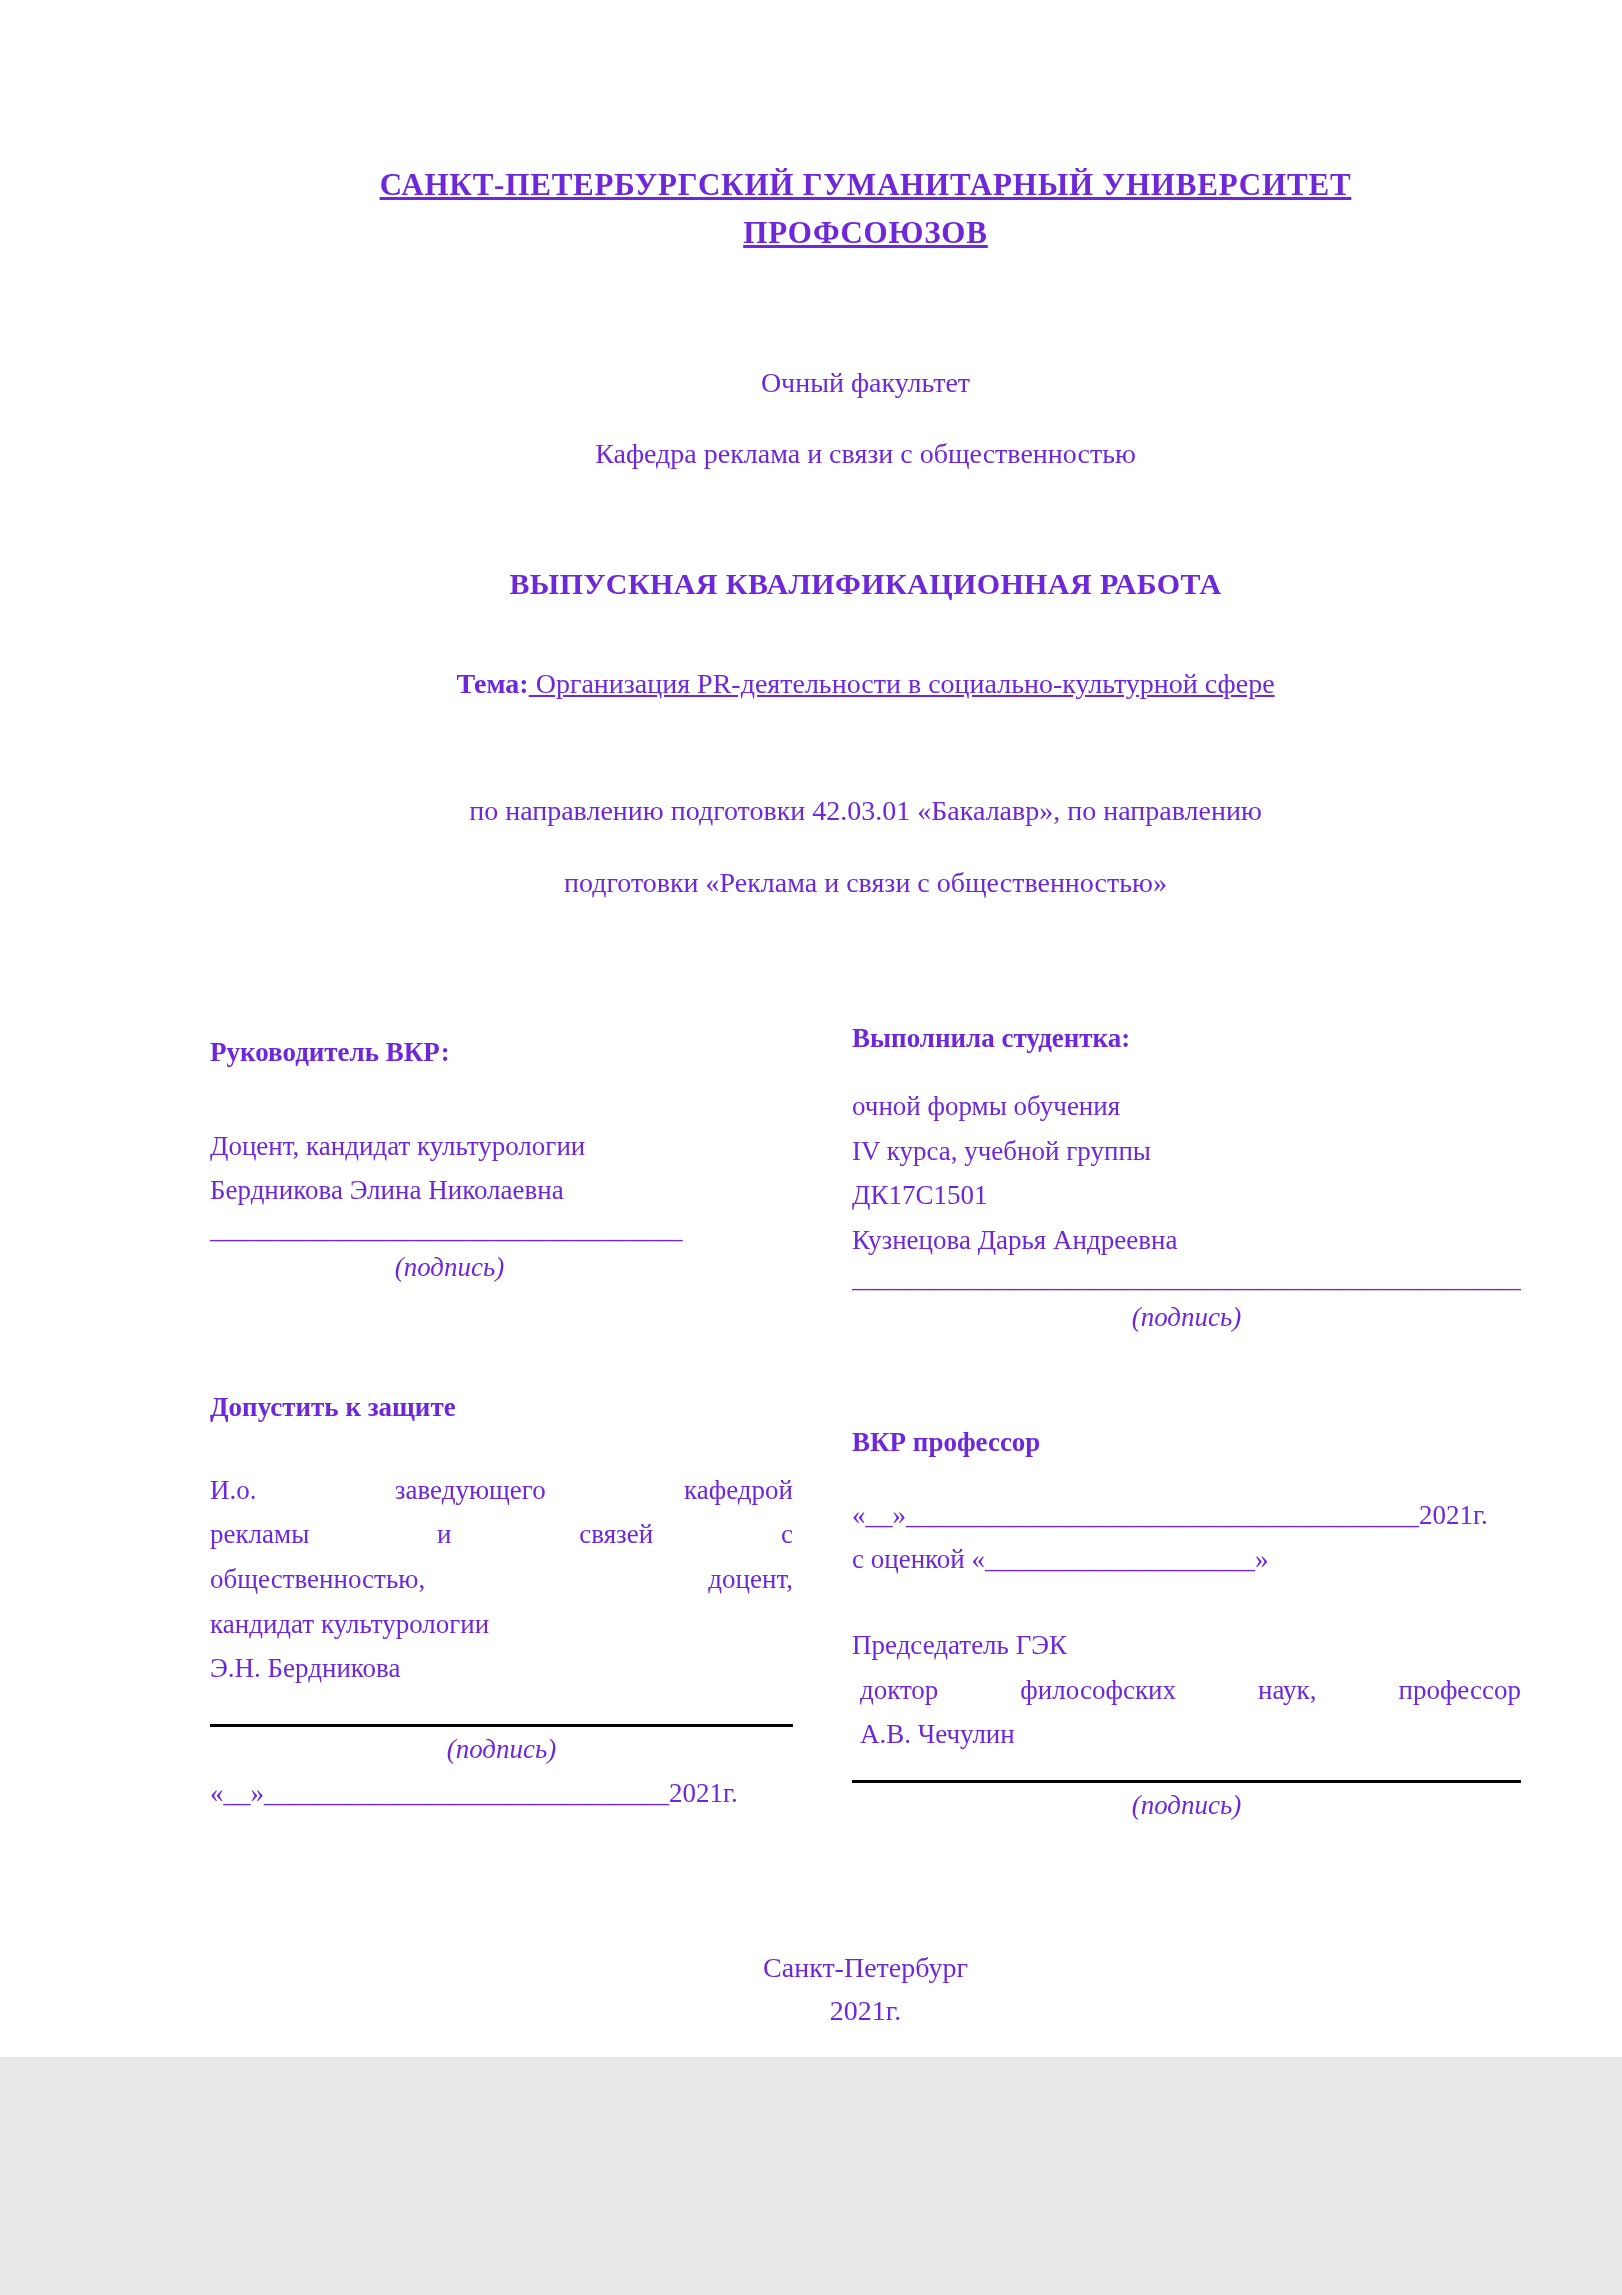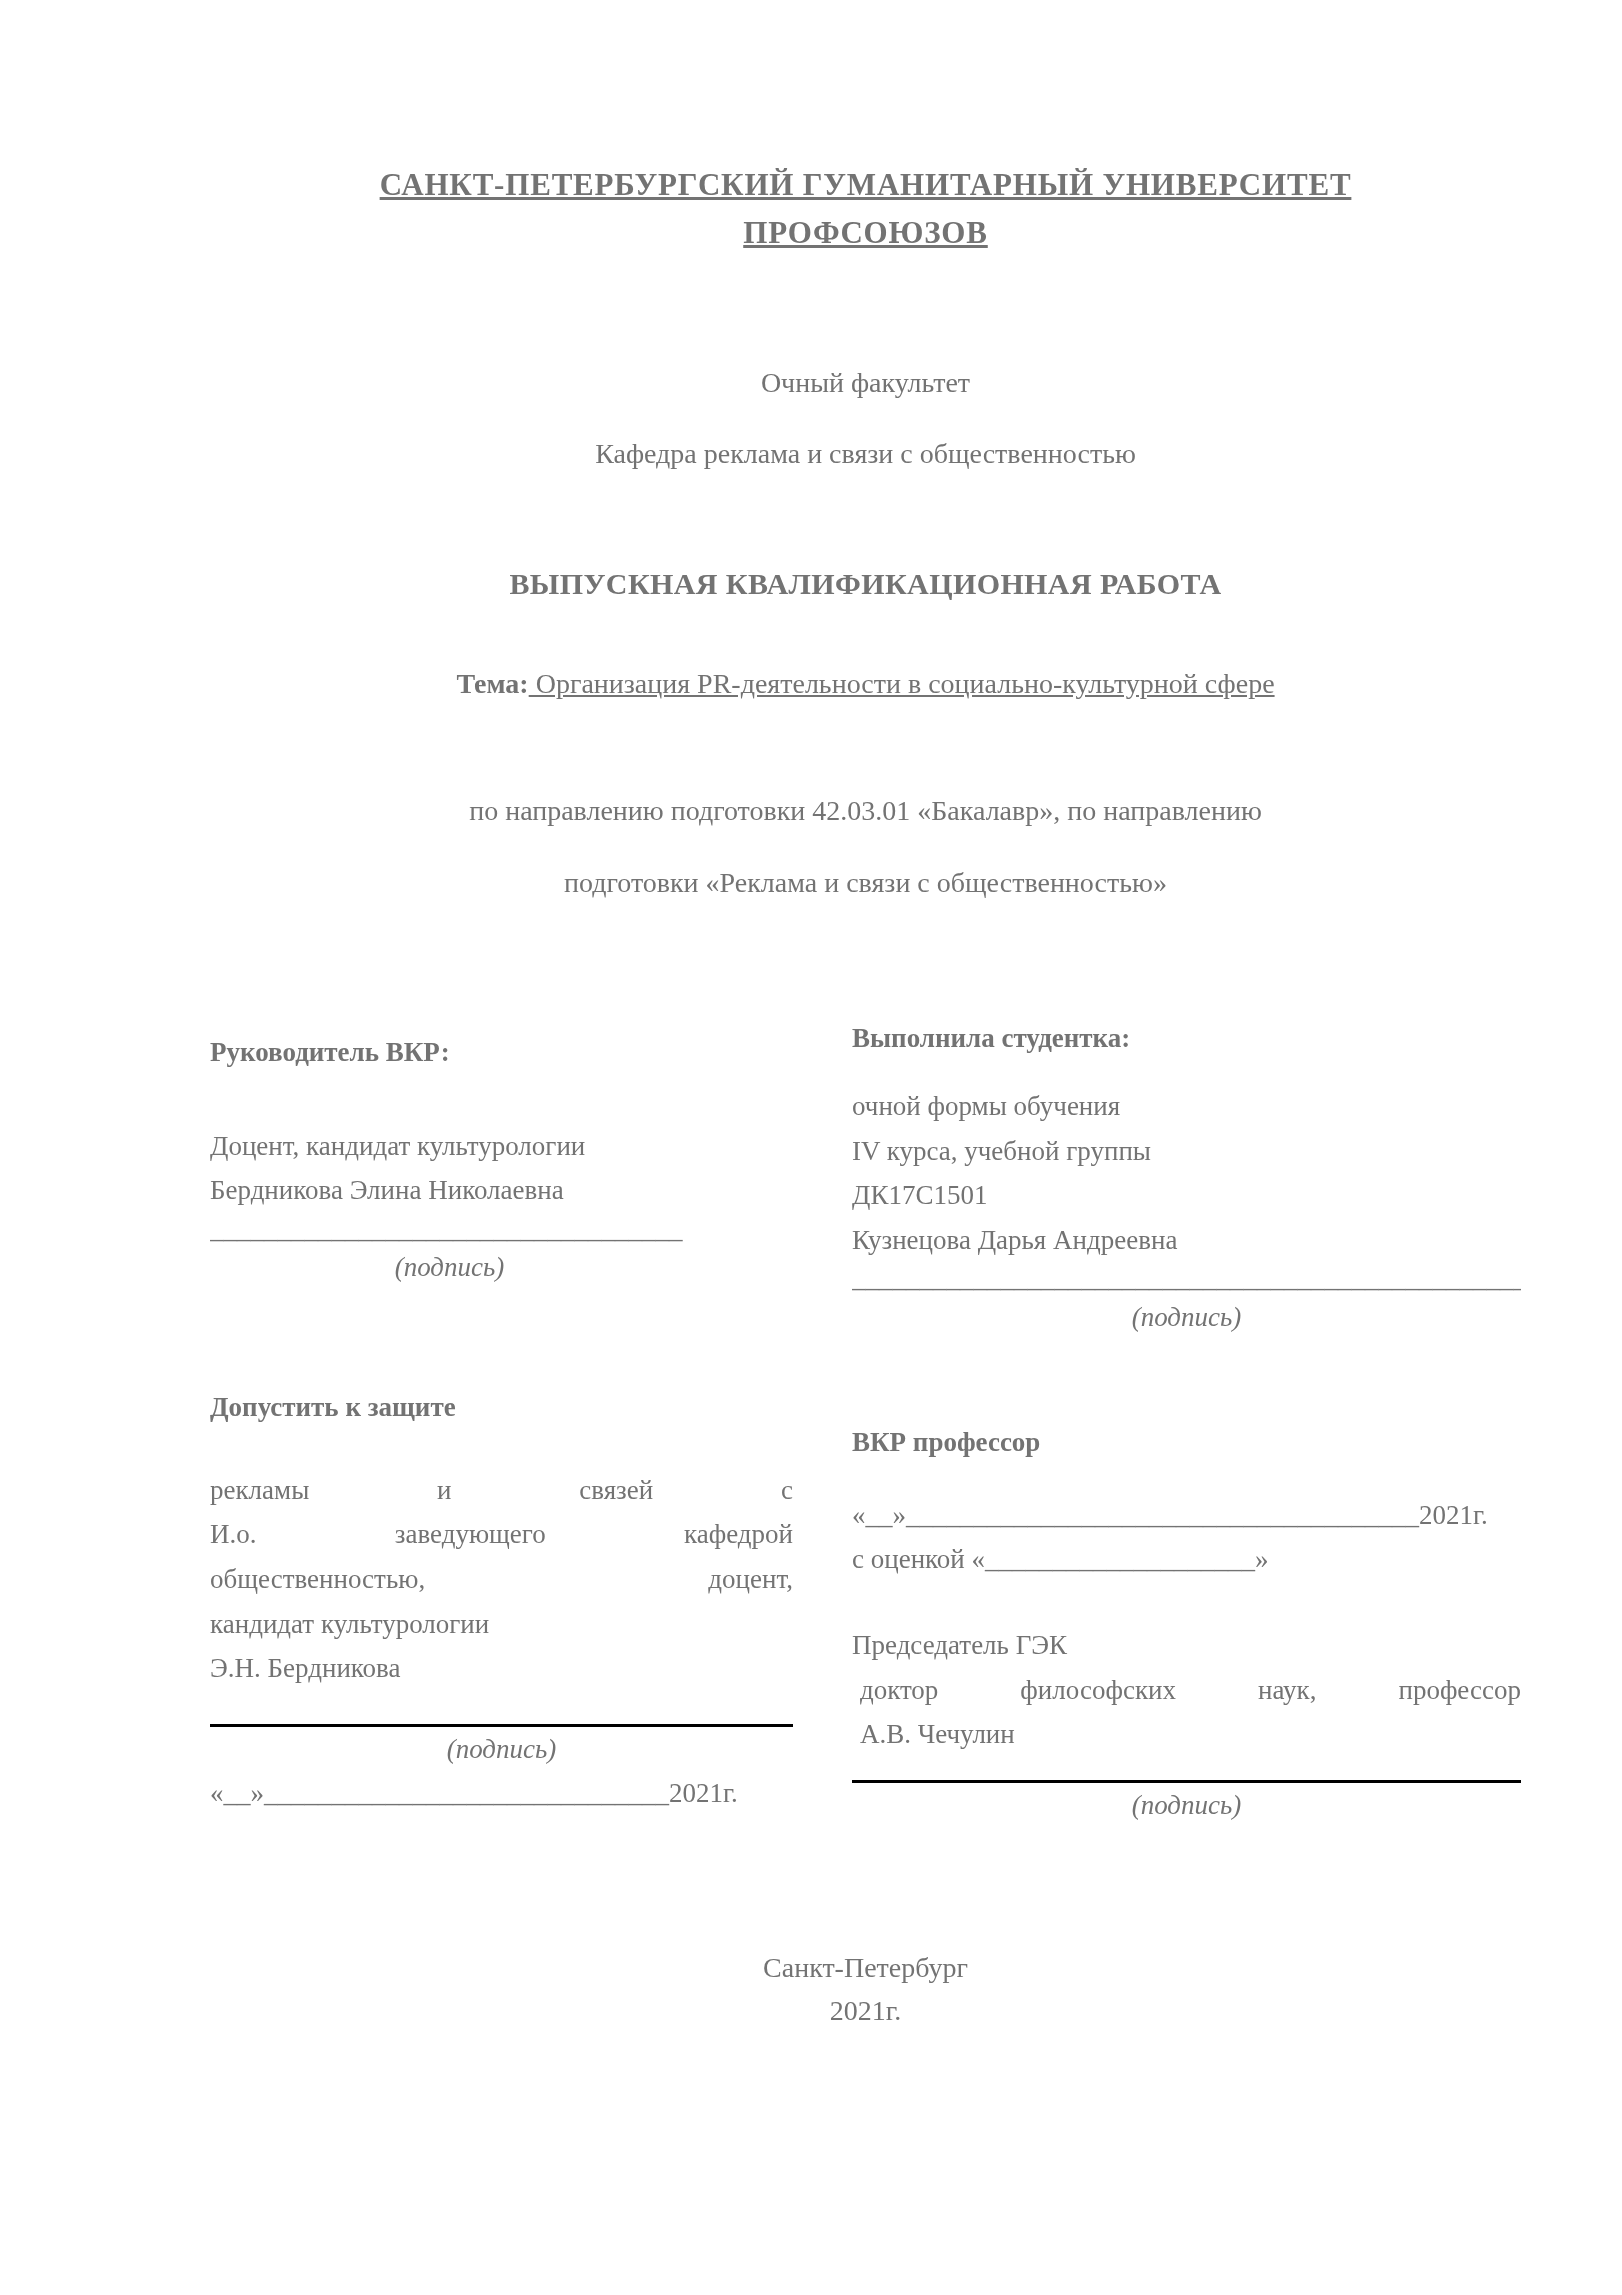--- a/index.html
+++ b/index.html
@@ -1,18 +1,18 @@
 <!DOCTYPE html>
 <html style="font-size:12.6px"><head>
 <meta charset="utf-8">
 <style>
   html,body{margin:0;padding:0;background:#e8e8e8;}
   .page{
-    width:1623px;height:2295px;background:#ffffff;margin:0 auto;
-    font-family:"Liberation Serif", serif;color:#737373;overflow:hidden;
+    width:1623px;height:2057px;background:#ffffff;margin:0 auto;
+    font-family:"Liberation Serif", serif;color:#6d28d9;overflow:hidden;
     box-sizing:border-box;
   }
   .content{padding:161px 102px 0 210px;font-size:28px;line-height:1.3;}
   .center{text-align:center;}
   .bold{font-weight:bold;}
   .hdr{font-weight:bold;font-size:31px;line-height:1.55;letter-spacing:0.8px;text-align:center;}
   .hdr .uline{text-decoration:underline;}
   .faculty{margin-top:108px;}
   .department{margin-top:35px;}
   .work-title{margin-top:91px;font-weight:bold;font-size:30px;letter-spacing:0.4px;}
@@ -86,22 +86,22 @@
         <div>ДК17С1501</div>
         <div>Кузнецова Дарья Андреевна</div>
         <div class="sig-underscores">__________________________________________________</div>
         <div class="sig-caption">(подпись)</div>
       </div>
     </div>
 
     <div class="row row2">
       <div class="col-left">
         <div class="block-label adm-label">Допустить к защите</div>
+        <div class="jline">И.о. заведующего кафедрой</div>
         <div class="jline">рекламы и связей с</div>
-        <div class="jline">И.о. заведующего кафедрой</div>
         <div class="jline">общественностью, доцент,</div>
         <div>кандидат культурологии</div>
         <div>Э.Н. Бердникова</div>
         <div class="adm-rule"></div>
         <div class="sig-caption">(подпись)</div>
         <div class="date-line">«__»______________________________2021г.</div>
       </div>
       <div class="col-right">
         <div class="block-label def-label">ВКР профессор</div>
         <div class="date-line">«__»______________________________________2021г.</div>

